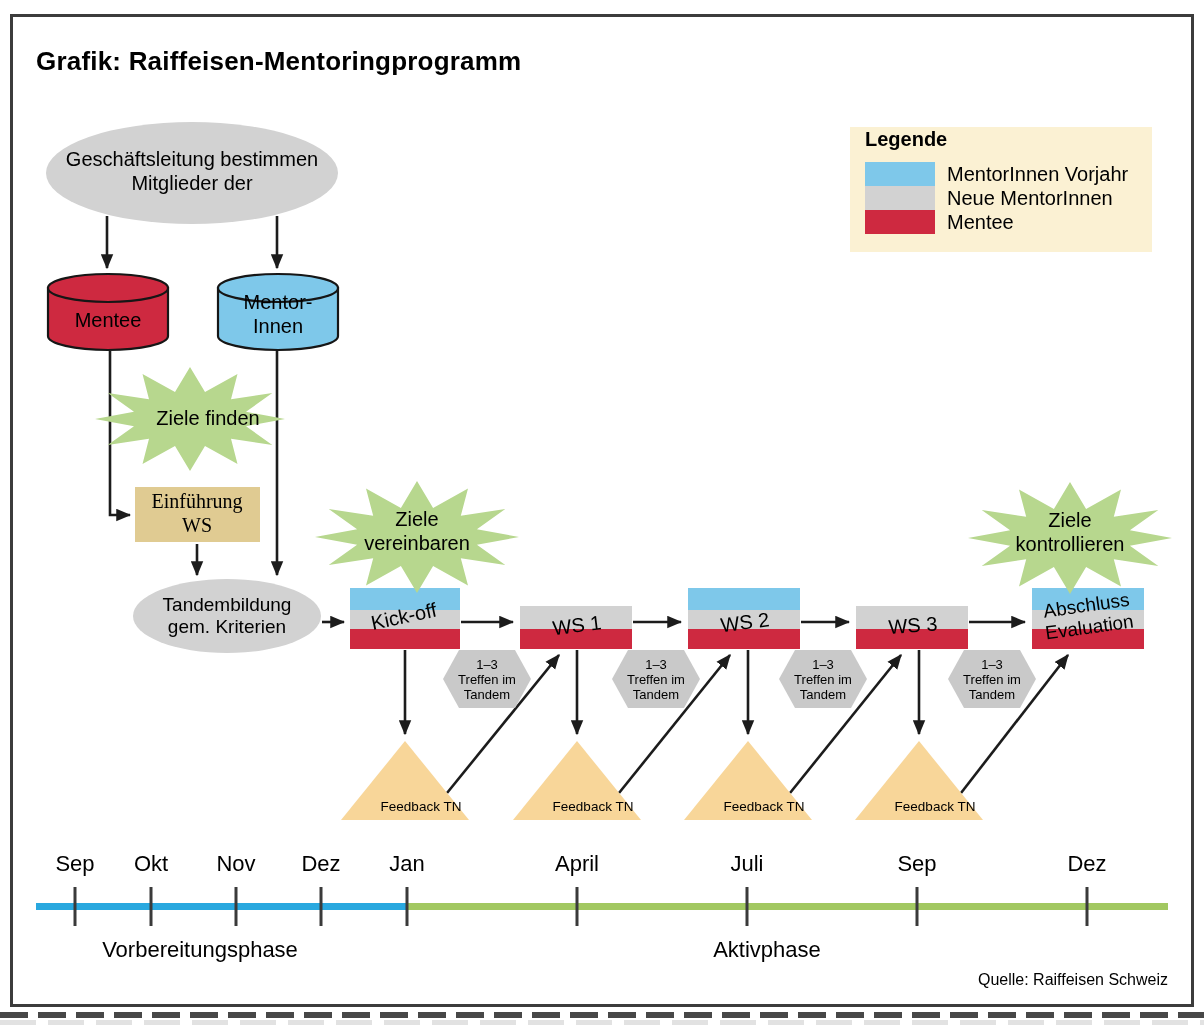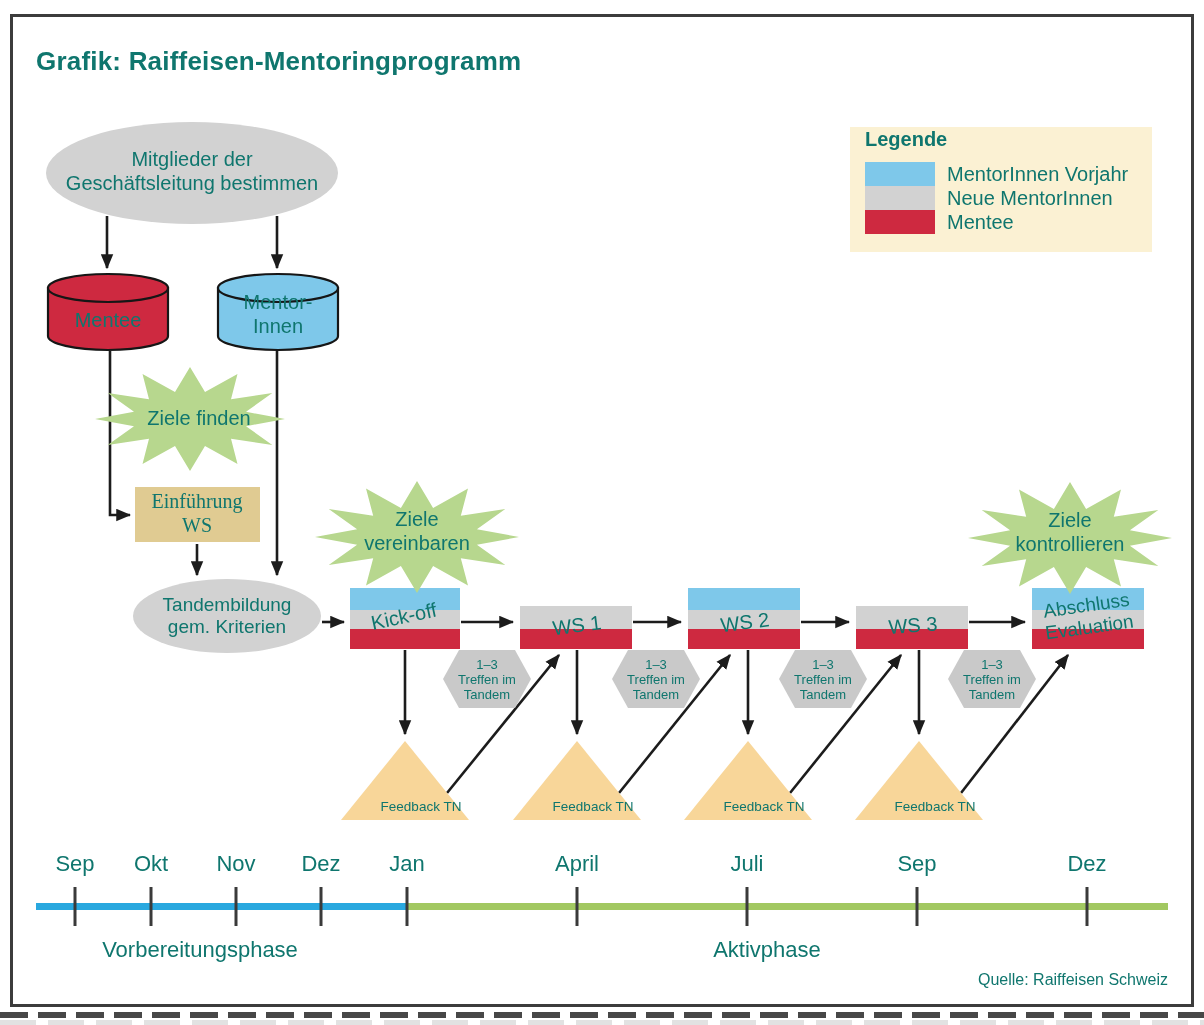--- a/index.html
+++ b/index.html
@@ -1,17 +1,17 @@
 <!DOCTYPE html>
 <html style="--mentor-prev: #7ec8ea; --mentor-new: #d2d2d2; --mentee: #ce2940; --star-green: #b7d78e; --intro-tan: #e0cb92; --triangle-sand: #f8d699; --legend-bg: #fbf1d3; --timeline-blue: #29a8df; --timeline-green: #a2c861;"><head>
 <meta charset="utf-8">
 <style>
   html,body{margin:0;padding:0;background:#fff;}
   .page{position:relative;width:1204px;height:1025px;background:#fff;overflow:hidden;
-        font-family:"Liberation Sans",sans-serif;color:#0f766e;}
+        font-family:"Liberation Sans",sans-serif;color:#000000;}
   .frame{position:absolute;left:10px;top:14px;width:1184px;height:993px;
          border:3px solid #3c3c3c;box-sizing:border-box;background:#fff;}
   .layer{position:absolute;left:0;top:0;width:1204px;height:1025px;}
   .lbl{position:absolute;transform:translate(-50%,-50%);text-align:center;white-space:nowrap;line-height:1.18;}
   .lbl span{display:block;}
   .title{position:absolute;left:36px;top:46px;font-size:26px;font-weight:bold;letter-spacing:.2px;}
   .legend{position:absolute;left:850px;top:127px;width:302px;height:125px;
           background:var(--legend-bg);box-sizing:border-box;padding:1px 14px 0 15px;}
   .legend-title{font-size:20px;font-weight:bold;margin-bottom:11px;}
   .legend-row{display:flex;}
@@ -156,31 +156,31 @@
       </div>
       <div class="legend-labels">
         <div>MentorInnen Vorjahr</div>
         <div>Neue MentorInnen</div>
         <div>Mentee</div>
       </div>
     </div>
   </div>
 
   <div class="lbl node" style="left:192px;top:172px;">
+    <span>Geschäftsleitung bestimmen</span>
     <span>Mitglieder der</span>
-    <span>Geschäftsleitung bestimmen</span>
   </div>
 
   <div class="lbl node" style="left:108px;top:321px;">Mentee</div>
   <div class="lbl node" style="left:278px;top:315px;">
     <span>Mentor-</span>
     <span>Innen</span>
   </div>
 
-  <div class="lbl node" style="left:199px;top:419px;">Ziele finden</div>
+  <div class="lbl node" style="left:208px;top:419px;">Ziele finden</div>
 
   <div class="lbl node" style="left:197px;top:514px;font-family:Liberation Serif, serif;">
     <span>Einführung</span>
     <span>WS</span>
   </div>
 
   <div class="lbl" style="left:227px;top:616px;font-size:19px;">
     <span>Tandembildung</span>
     <span>gem. Kriterien</span>
   </div>

